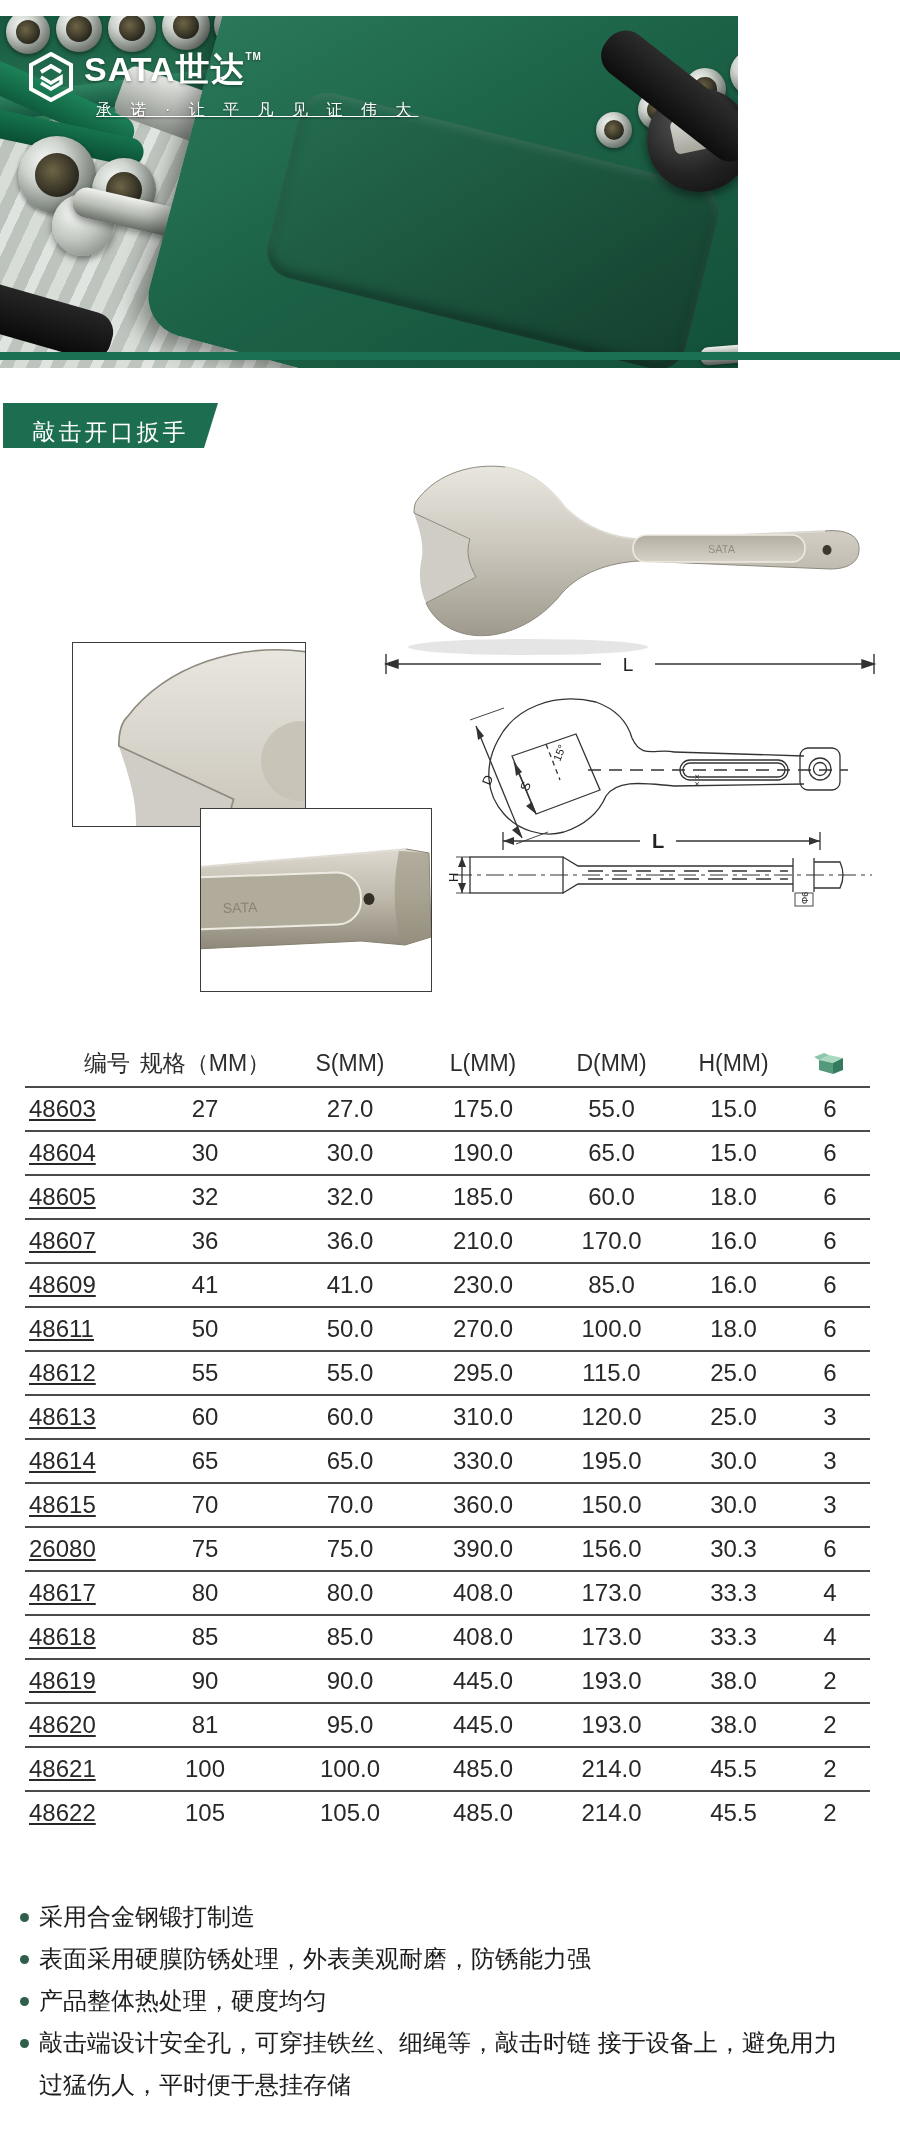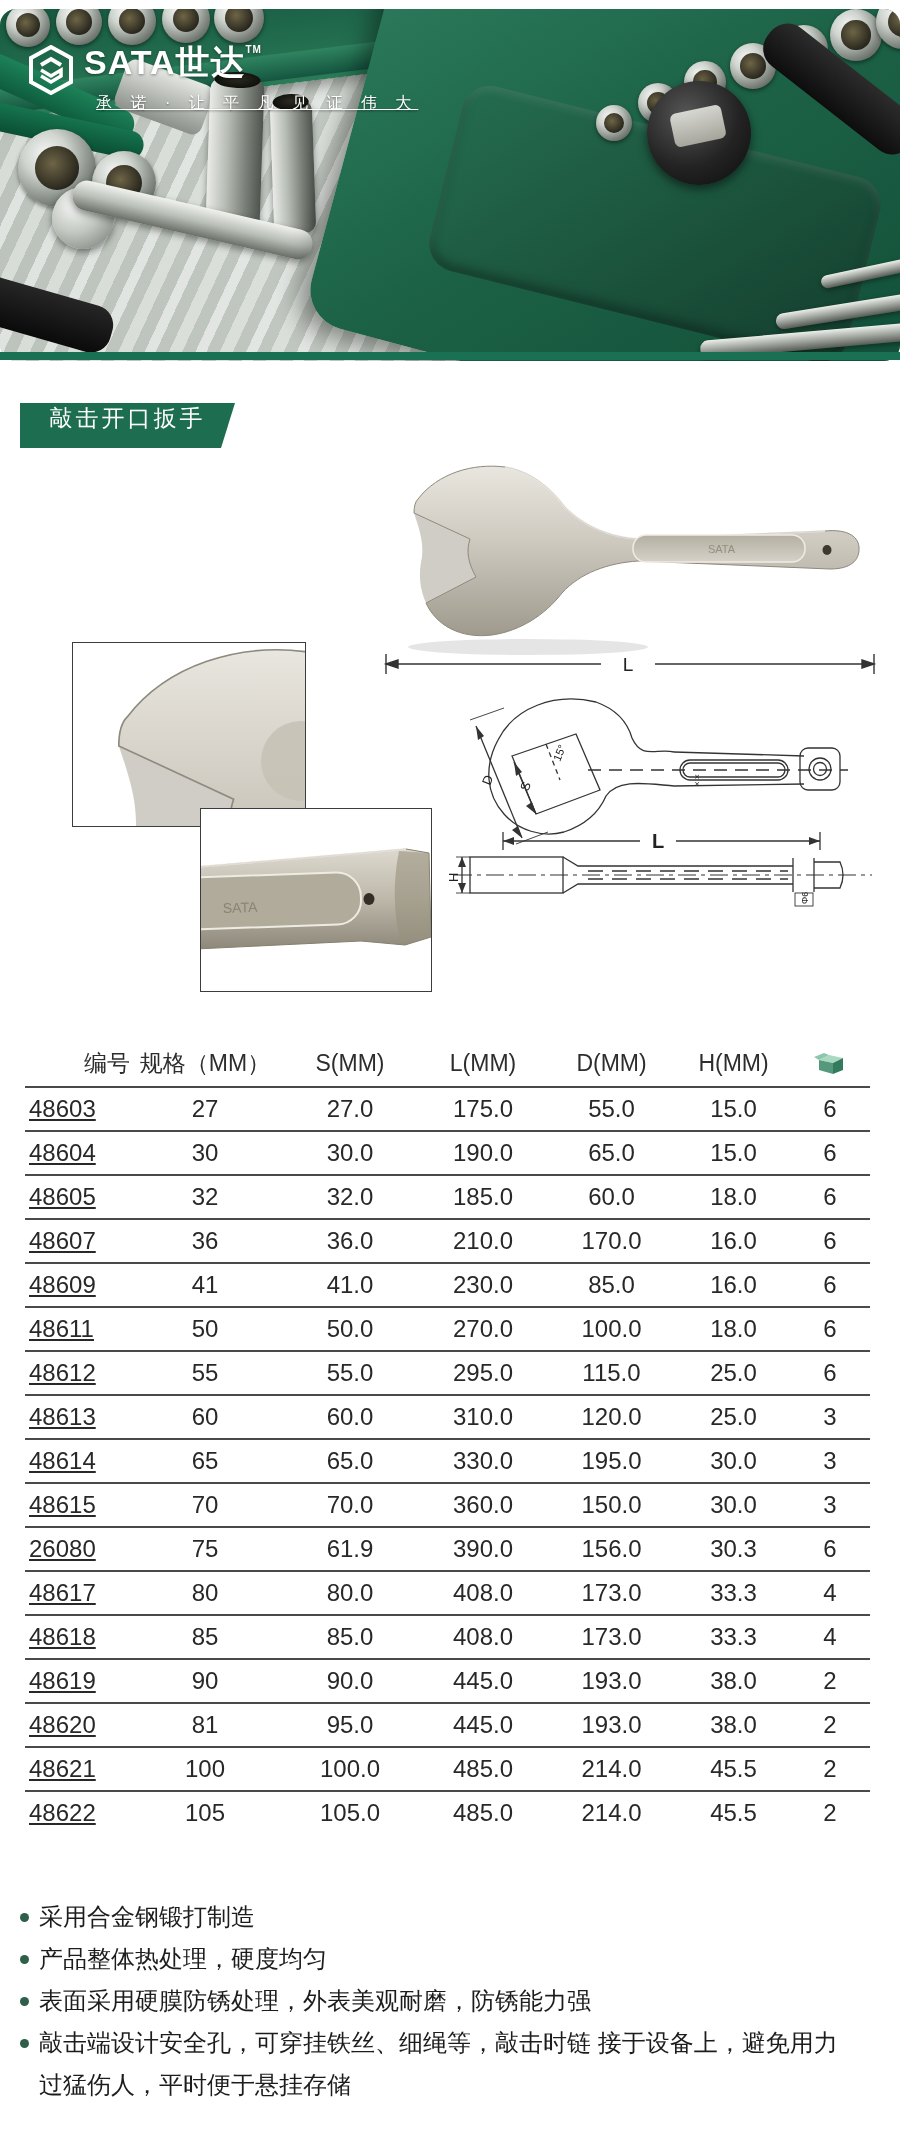--- a/index.html
+++ b/index.html
@@ -1,21 +1,21 @@
 <!DOCTYPE html>
 <html><head>
 <meta charset="utf-8">
 <style>
   html,body{margin:0;padding:0;background:#fff;}
   body{font-family:"Liberation Sans", sans-serif; color:#2d2d2d;}
   #page{position:relative;width:900px;height:2131px;background:#fff;overflow:hidden;}
 
   
-  .hero{position:absolute;left:0;top:9px;width:900px;height:352px;overflow:hidden;
-    background:linear-gradient(100deg,#c6cdc6 0%,#cdd3cc 40%,#c2c9c2 100%);border-radius:16px;}
+  .hero{position:absolute;left:0;top:16px;width:738px;height:352px;overflow:hidden;
+    background:linear-gradient(100deg,#c6cdc6 0%,#cdd3cc 40%,#c2c9c2 100%);}
   .plate{position:absolute;inset:0;
     background:
       repeating-linear-gradient(115deg, rgba(255,255,255,.55) 0 10px, rgba(150,160,152,.28) 10px 22px, rgba(240,243,240,.5) 22px 34px, rgba(120,130,122,.18) 34px 46px);
     opacity:.8;}
   .hero .it{position:absolute;}
   .tl-case{left:-40px;top:-70px;width:560px;height:150px;transform:rotate(-7deg);
     background:linear-gradient(180deg,#0f4c36 0%,#1d6448 55%,#2b7a58 100%);box-shadow:0 6px 14px rgba(0,0,0,.35);}
   .tl-edge{left:-20px;top:52px;width:480px;height:26px;transform:rotate(-7deg);
     background:linear-gradient(180deg,#2f8560,#155540);}
   .socket{border-radius:50%;background:radial-gradient(circle at 35% 32%, #f4f6f3 0%, #cfd4cf 30%, #878d87 62%, #3c403c 100%);box-shadow:0 2px 4px rgba(0,0,0,.45);}
@@ -50,23 +50,23 @@
     background:linear-gradient(180deg,#262626,#0a0a0a);}
   .logo{position:absolute;left:28px;top:36px;display:flex;align-items:flex-start;z-index:30;}
   .logo-text{color:#fff;font-size:34px;font-weight:bold;letter-spacing:1px;line-height:1;margin-left:10px;
     text-shadow:0 1px 3px rgba(0,0,0,.4);}
   .logo-tm{color:#fff;font-size:10px;vertical-align:top;font-weight:bold;}
   .tagline{position:absolute;left:96px;top:84px;color:#fff;font-size:16px;letter-spacing:7px;z-index:30;
     text-shadow:0 1px 2px rgba(0,0,0,.45);white-space:nowrap;text-decoration:underline;}
   .hero-bar{position:absolute;left:0;top:352px;width:900px;height:8px;}
 
   
-  .sec-label{position:absolute;left:20px;top:403px;width:215px;height:45px;
+  .sec-label{position:absolute;left:3px;top:403px;width:215px;height:45px;
     clip-path:polygon(0 0,100% 0,calc(100% - 14px) 100%,0 100%);
-    display:flex;align-items:flex-start;justify-content:center;
+    display:flex;align-items:flex-end;justify-content:center;
     color:#fff;font-size:23px;letter-spacing:3px;font-weight:500;}
 
   
   .wrench-photo{position:absolute;left:378px;top:455px;width:505px;height:205px;}
   .dim-l{position:absolute;left:383px;top:654px;width:494px;height:24px;}
   .frame{position:absolute;background:#fff;border:1px solid #3c3c3c;overflow:hidden;}
   .frame1{left:72px;top:642px;width:232px;height:183px;z-index:2;}
   .frame2{left:200px;top:808px;width:230px;height:182px;z-index:3;}
   .tdraw1{position:absolute;left:448px;top:686px;width:404px;height:166px;}
   .tdraw2{position:absolute;left:448px;top:830px;width:430px;height:78px;}
@@ -431,21 +431,21 @@
           <td>70</td>
           <td>70.0</td>
           <td>360.0</td>
           <td>150.0</td>
           <td>30.0</td>
           <td>3</td>
         </tr>
         <tr>
           <td>26080</td>
           <td>75</td>
-          <td>61.9</td>
+          <td>75.0</td>
           <td>390.0</td>
           <td>156.0</td>
           <td>30.3</td>
           <td>6</td>
         </tr>
         <tr>
           <td>48617</td>
           <td>80</td>
           <td>80.0</td>
           <td>408.0</td>
@@ -496,18 +496,18 @@
           <td>485.0</td>
           <td>214.0</td>
           <td>45.5</td>
           <td>2</td>
         </tr>
       </tbody>
   </table>
 
   <ul class="features">
       <li><span class="dot" style="background: rgb(47, 95, 74);"></span><span>采用合金钢锻打制造</span></li>
+      <li><span class="dot" style="background: rgb(47, 95, 74);"></span><span>表面采用硬膜防锈处理，外表美观耐磨，防锈能力强</span></li>
       <li><span class="dot" style="background: rgb(47, 95, 74);"></span><span>产品整体热处理，硬度均匀</span></li>
-      <li><span class="dot" style="background: rgb(47, 95, 74);"></span><span>表面采用硬膜防锈处理，外表美观耐磨，防锈能力强</span></li>
       <li><span class="dot" style="background: rgb(47, 95, 74);"></span><span>敲击端设计安全孔，可穿挂铁丝、细绳等，敲击时链 接于设备上，避免用力过猛伤人，平时便于悬挂存储</span></li>
     </ul>
 
 </div>
 
 </body></html>

